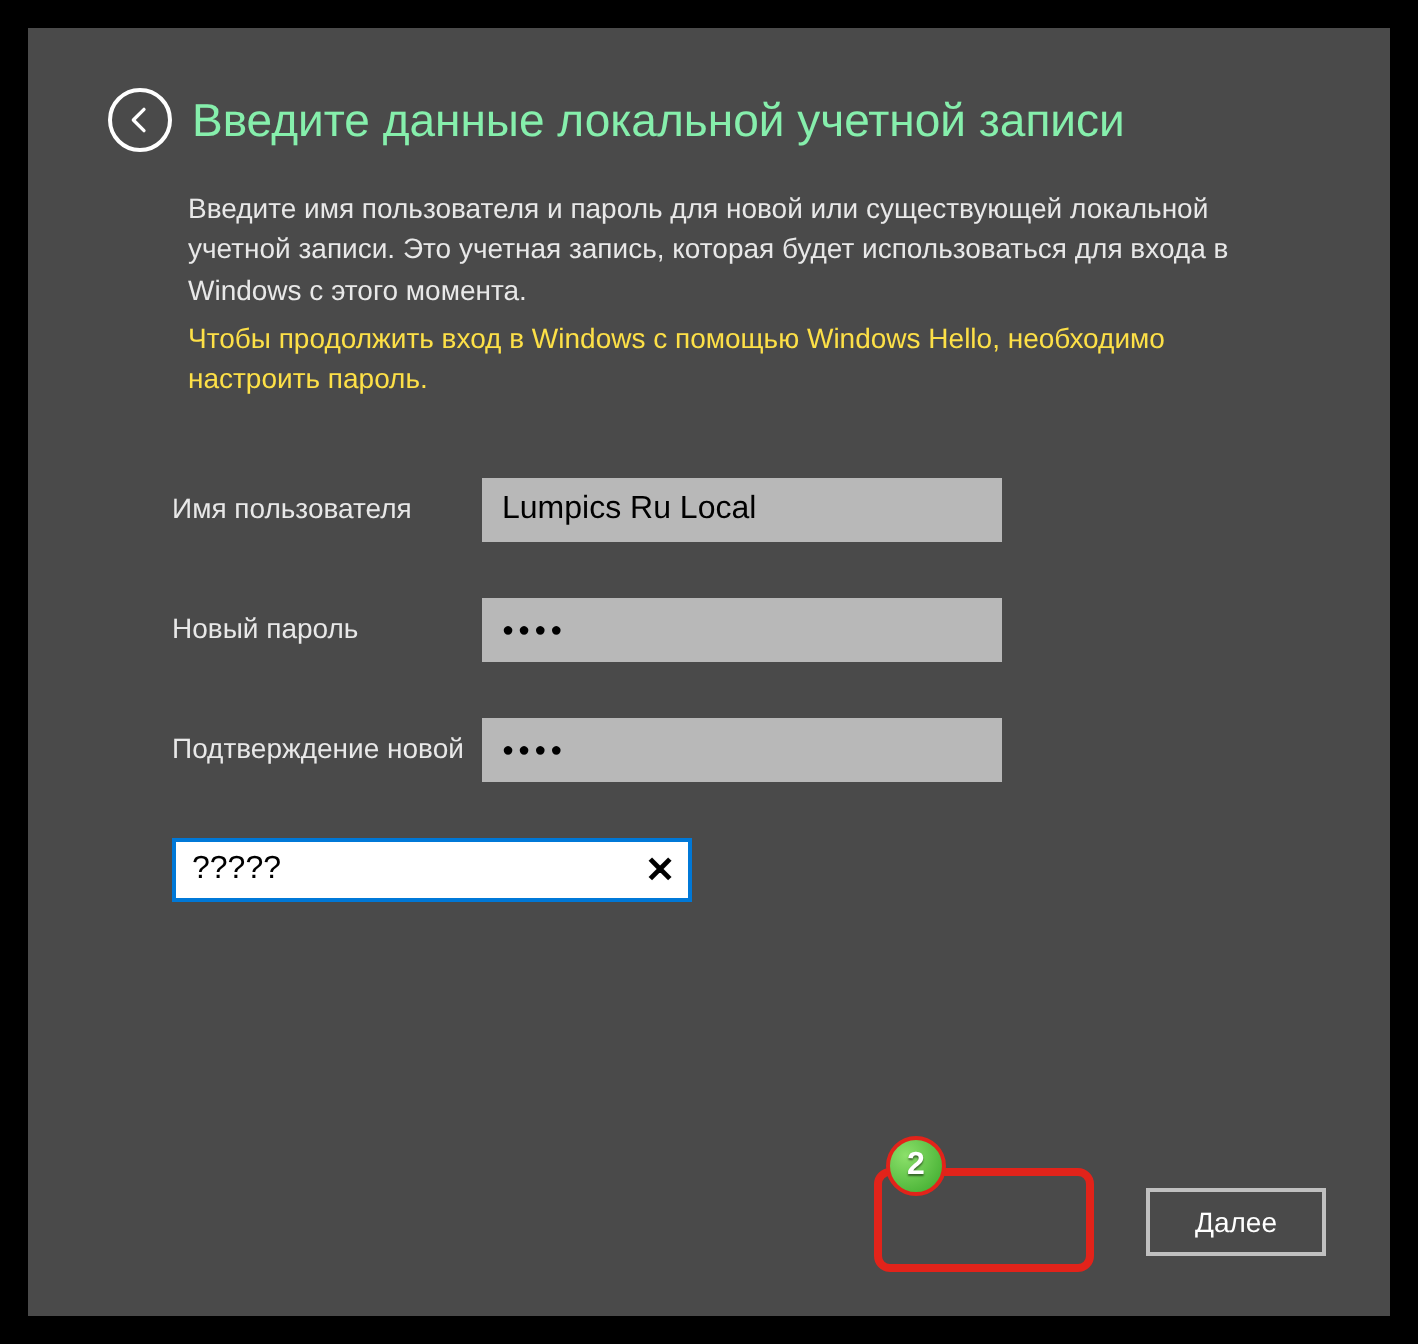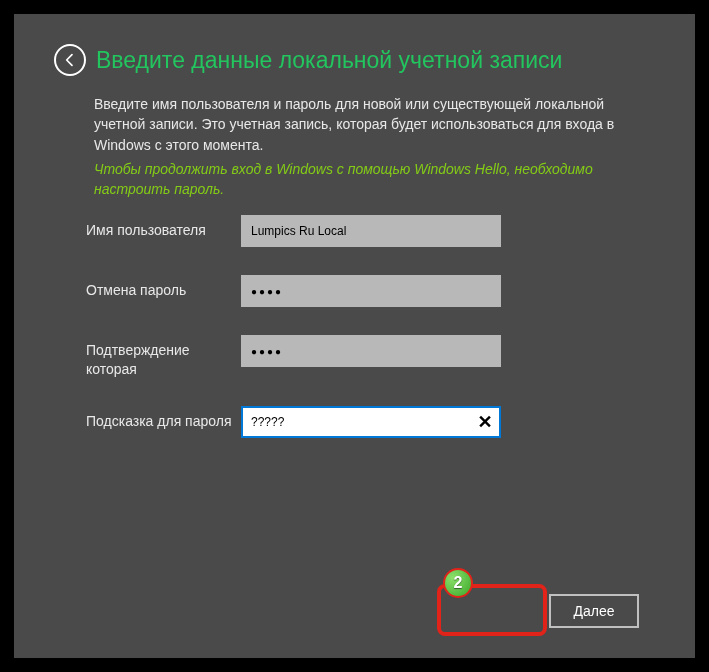--- a/index.html
+++ b/index.html
@@ -32,38 +32,37 @@
       display: flex;
       align-items: center;
       justify-content: center;
       cursor: pointer;
       flex-shrink: 0;
     }
     .back-btn svg { width: 16px; height: 16px; }
     .title {
       font-size: 23px;
       font-weight: 400;
-      color: #22c55e;
+      color: #86efac;
     }
     .description {
       font-size: 14px;
       line-height: 1.45;
       color: #e8e8e8;
       margin-left: 40px;
       margin-bottom: 4px;
       max-width: 540px;
     }
     .note {
       font-size: 14px;
       line-height: 1.45;
-      color: #84cc16;
+      color: #fde047;
       margin-left: 40px;
-      margin-bottom: 16px;
+      margin-bottom: 40px;
       max-width: 540px;
-      font-style: italic;
     }
     .form {
       margin-left: 32px;
     }
     .form-row {
       display: flex;
       align-items: flex-start;
       margin-bottom: 28px;
     }
     .form-label {
@@ -77,21 +76,21 @@
       position: relative;
       width: 260px;
     }
     .input-wrap.active { width: 260px; }
     .text-input {
       width: 100%;
       height: 32px;
       background: #b8b8b8;
       border: none;
       padding: 0 10px;
-      font-size: 12px;
+      font-size: 16px;
       color: #000;
       font-family: inherit;
     }
     .text-input.active {
       background: #fff;
       border: 2px solid #0078d7;
       padding: 0 34px 0 8px;
     }
     .clear-btn {
       position: absolute;
@@ -104,21 +103,21 @@
       align-items: center;
       justify-content: center;
       cursor: pointer;
       font-size: 18px;
       font-weight: bold;
       color: #000;
     }
     .footer {
       position: absolute;
       bottom: 30px;
-      right: 56px;
+      right: 32px;
       display: flex;
       gap: 14px;
       align-items: center;
     }
     .btn {
       min-width: 90px;
       height: 34px;
       background: #4a4a4a;
       border: 2px solid #c0c0c0;
       color: #fff;
@@ -184,35 +183,34 @@
 
   <div class="form">
     <div class="form-row">
       <div class="form-label">Имя пользователя</div>
       <div class="input-wrap">
         <input type="text" class="text-input" value="Lumpics Ru Local" style="">
       </div>
     </div>
 
     <div class="form-row">
-      <div class="form-label">Отмена пароль</div>
+      <div class="form-label">Новый пароль</div>
       <div class="input-wrap">
         <input type="text" class="text-input pwd-dots" value="●●●●" style="">
       </div>
     </div>
 
     <div class="form-row">
-      <div class="form-label">Подтверждение которая</div>
+      <div class="form-label">Подтверждение новой</div>
       <div class="input-wrap">
         <input type="text" class="text-input pwd-dots" value="●●●●" style="">
       </div>
     </div>
 
     <div class="form-row">
-      <div class="form-label">Подсказка для пароля</div>
       <div class="input-wrap active">
         <input type="text" class="text-input active" value="?????" style="">
         <div class="clear-btn">
           <span>✕</span>
         </div>
       </div>
     </div>
   </div>
 
   <div class="footer">

